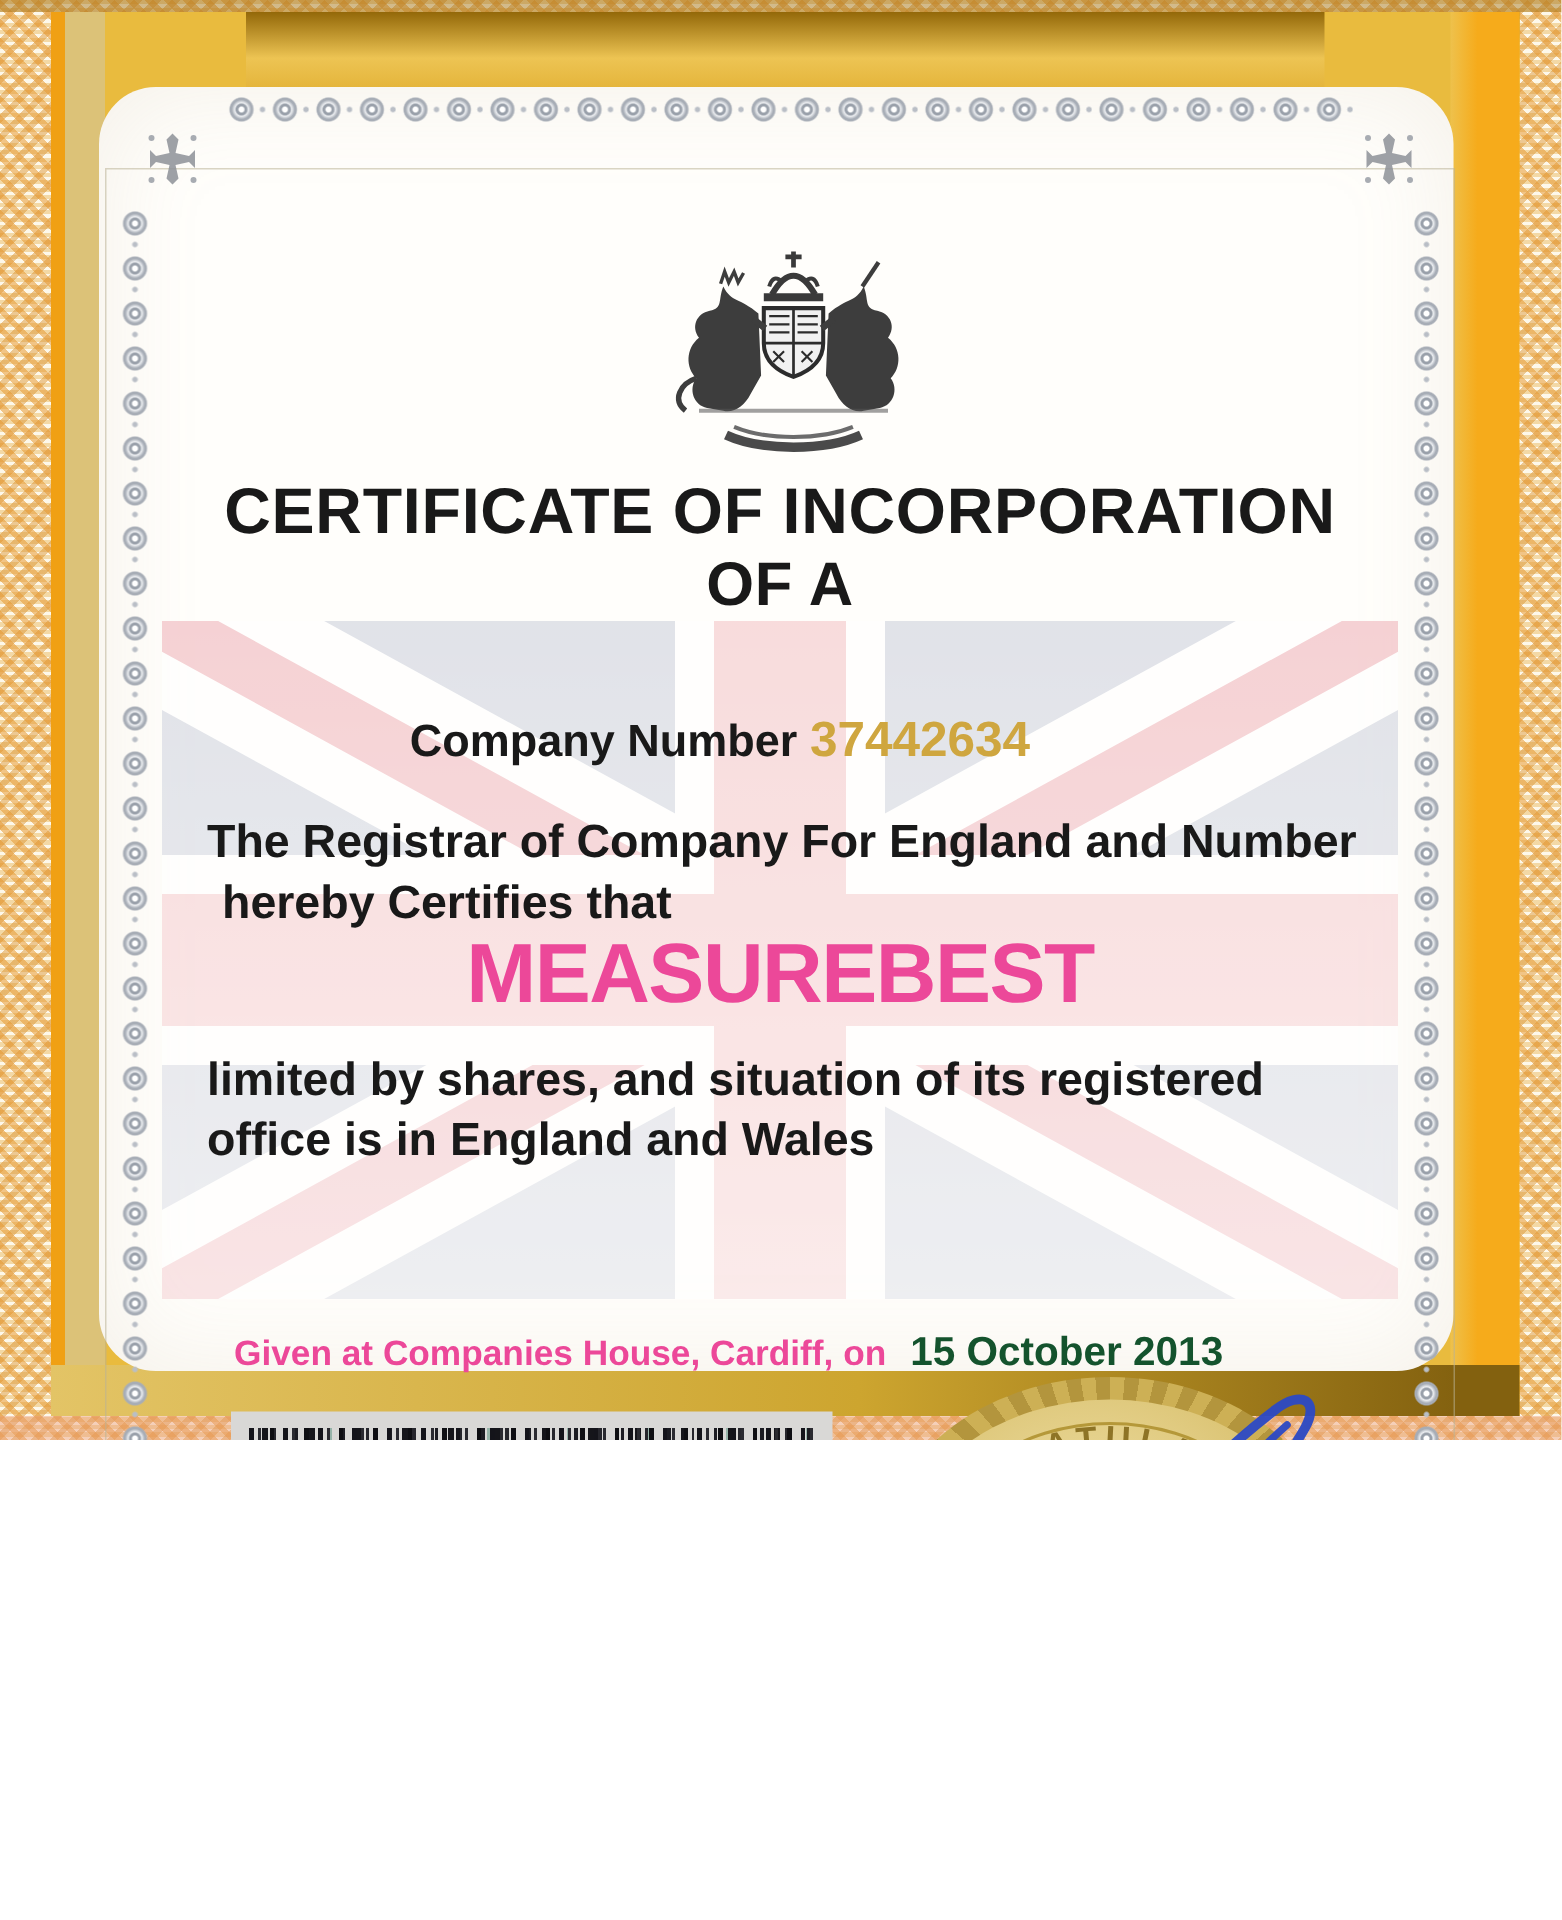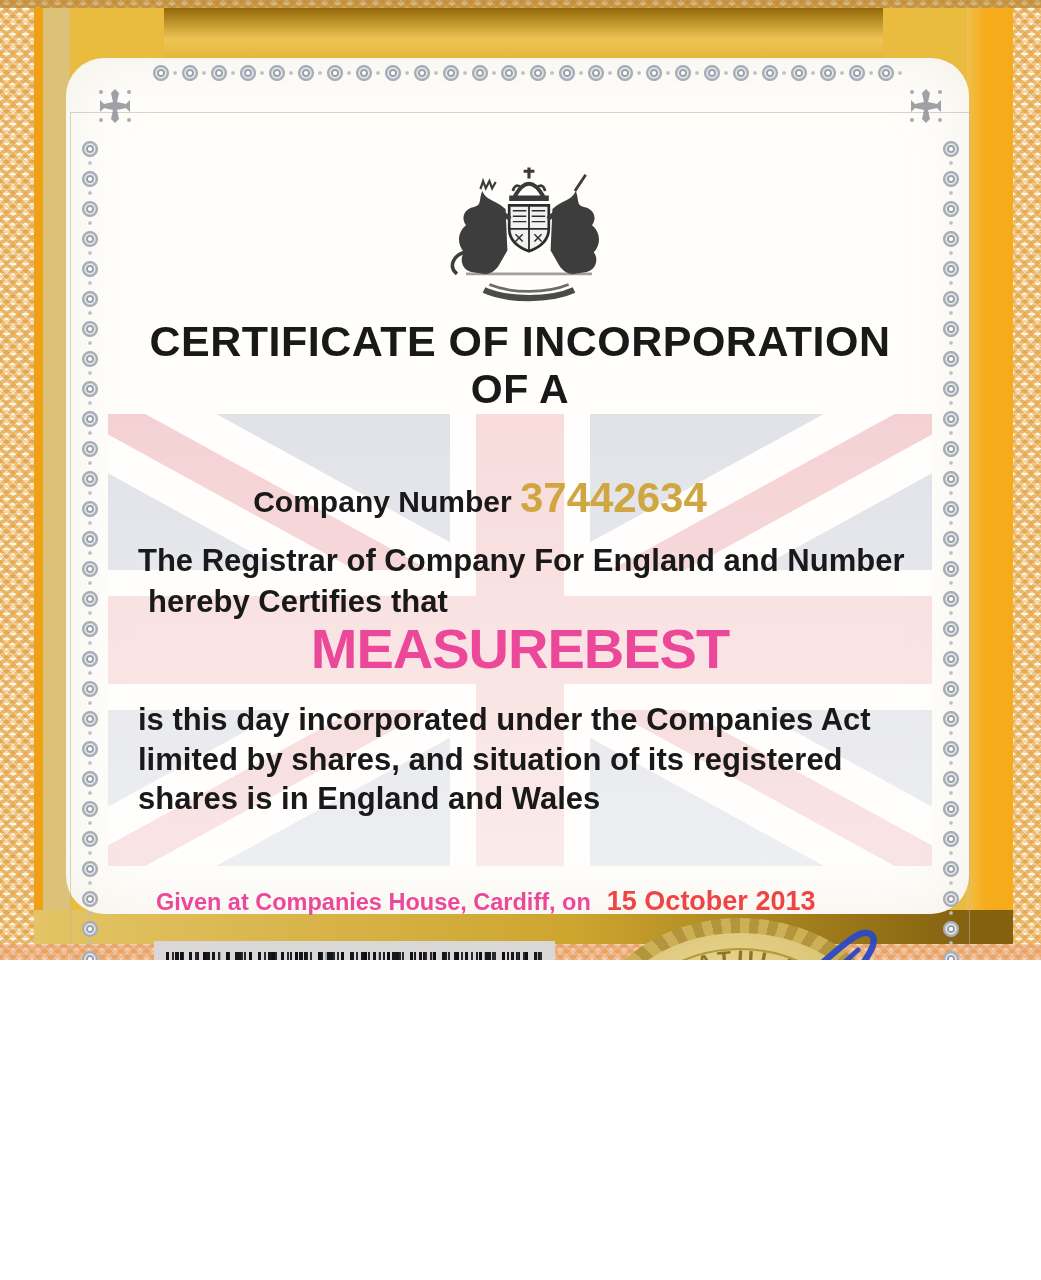--- a/index.html
+++ b/index.html
@@ -51,29 +51,29 @@
   .orn-left{left:77px;top:136px;height:1044px;}
   .orn-right{left:938px;top:136px;height:1044px;}
 
   
   .t{position:absolute;color:#191919;}
   .title-block{left:110px;top:316px;width:820px;text-align:center;font-weight:700;letter-spacing:.5px;}
   .title-l1{font-size:43px;line-height:50px;}
   .title-l2{font-size:41px;line-height:46px;}
   .title-l3{font-size:43px;line-height:48px;}
   .cn-line{left:160px;top:474px;width:640px;text-align:center;font-weight:700;font-size:30px;}
-  .cn-line .gold-num{font-size:42px;}
+  .cn-line .gold-num{font-size:33px;}
   .gold-text{color:#cfa63f;}
   .registrar{left:138px;top:540px;width:800px;font-weight:700;font-size:31px;line-height:41px;}
   .registrar .line2{text-indent:10px;}
   .company-name{left:110px;top:616px;width:820px;text-align:center;font-weight:700;font-size:56px;letter-spacing:-1px;color:#ec4899;}
   .body-par{left:138px;top:700px;width:810px;font-weight:700;font-size:31px;line-height:39.5px;}
   .given-line{left:156px;top:886px;display:flex;align-items:baseline;gap:16px;}
   .given-label{font-weight:700;font-size:23.5px;color:#ec4899;}
-  .given-date{font-weight:700;font-size:27px;color:#ef4444;}
+  .given-date{font-weight:700;font-size:27px;color:#14532d;}
 
   
   .barcode{left:154px;top:941px;width:401px;height:100px;background:#d9d8d6;}
   .bars{position:absolute;left:12px;right:12px;top:11px;bottom:13px;
     background-image:
       repeating-linear-gradient(90deg,#14141a 0 3px,transparent 3px 6px,#2a2a30 6px 8px,transparent 8px 14px,#0e0e12 14px 17px,transparent 17px 23px),
       repeating-linear-gradient(90deg,#1c1c22 0 2px,transparent 2px 9px,#15151a 9px 13px,transparent 13px 16px,#26262c 16px 18px,transparent 18px 31px),
       repeating-linear-gradient(90deg,rgba(96,150,132,.55) 0 2px,transparent 2px 53px);}
   .barcode-num{left:158px;top:1040px;font-weight:700;font-size:29px;letter-spacing:.5px;color:#8b5cf6;font-style:italic;}
 
@@ -165,23 +165,22 @@
   </div>
 
   <div class="t registrar">
     <div class="line1">The Registrar of Company For England and Number</div>
     <div class="line2">hereby Certifies that</div>
   </div>
 
   <div class="t company-name">MEASUREBEST</div>
 
   <div class="t body-par">
-    <div>is this day incorporated under the Companies Act</div>
     <div>limited by shares, and situation of its registered</div>
-    <div>shares is in England and Wales</div>
+    <div>office is in England and Wales</div>
   </div>
 
   <div class="t given-line">
     <span class="given-label">Given at Companies House, Cardiff, on</span>
     <span class="given-date">15 October 2013</span>
   </div>
 
   <div class="t barcode">
     <div class="bars"></div>
   </div>

